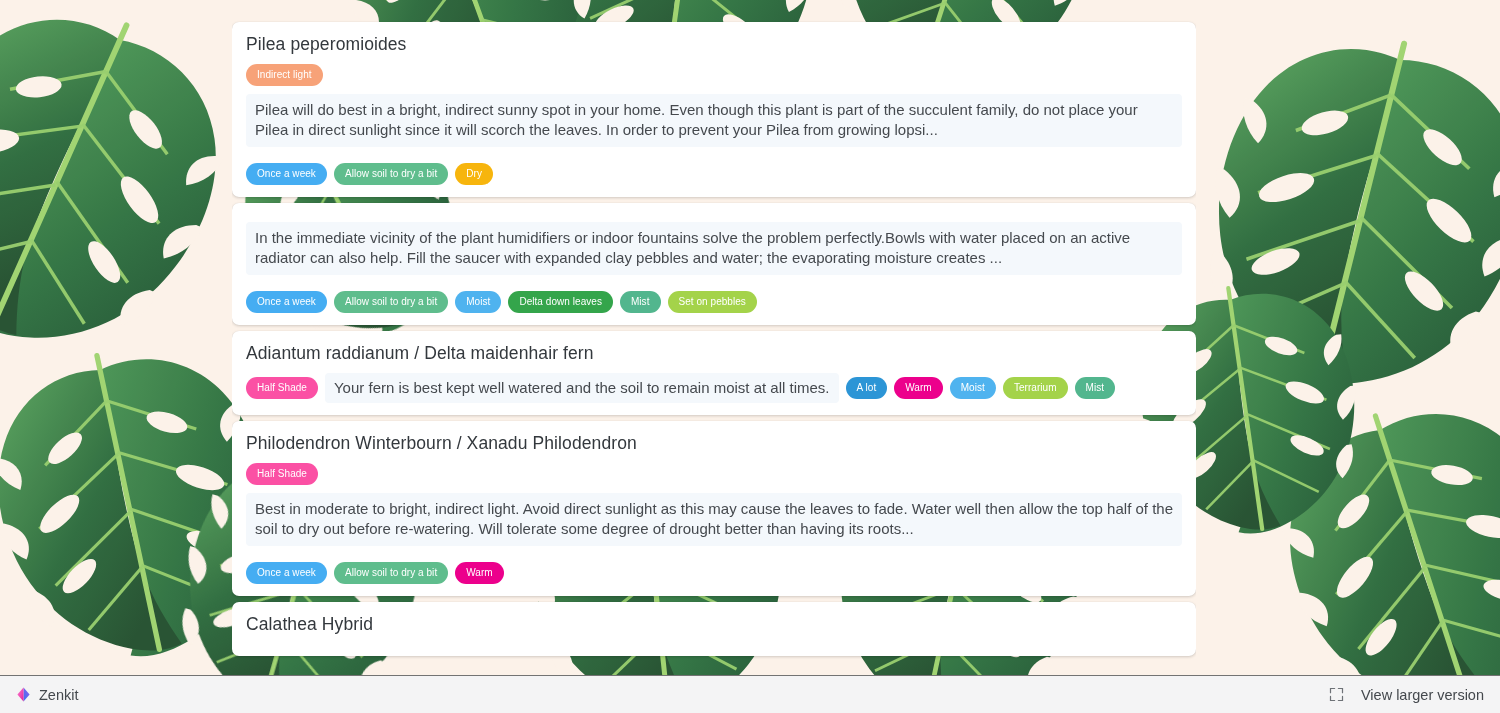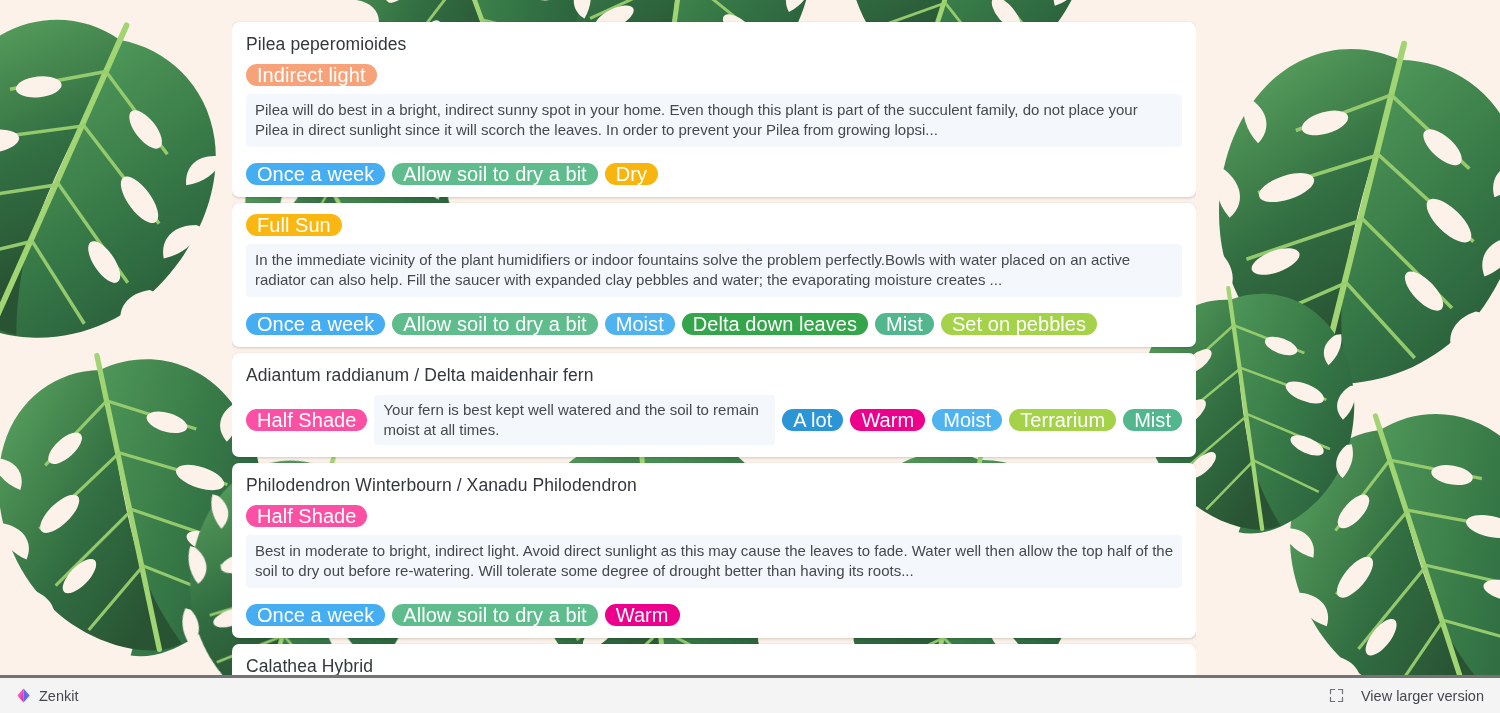--- a/index.html
+++ b/index.html
@@ -45,21 +45,21 @@
 
   .row { display: flex; align-items: center; flex-wrap: nowrap; gap: 7px; }
   .row.wrap { flex-wrap: wrap; }
 
   .tag {
     display: inline-flex; align-items: center; justify-content: center;
     height: 22px;
     padding: 0 11px;
     border-radius: 11px;
     color: #fff;
-    font-size: 20px;
+    font-size: 10px;
     line-height: 22px;
     white-space: nowrap;
     letter-spacing: .05px;
   }
 
   .desc {
     background: #F4F8FC;
     border-radius: 4px;
     color: #45494E;
     font-size: 15px;
@@ -72,21 +72,21 @@
     padding: 5px 9px 5px 9px;
     flex: 0 1 auto;
   }
 
   .tagrow { margin-top: 16px; }
 
   
   #footer {
     position: absolute; left: 0; right: 0; bottom: 0; height: 38px;
     background: #F4F4F5;
-    border-top: 3px solid #737373;
+    border-top: 1px solid #737373;
     display: flex; align-items: center; justify-content: space-between;
     padding: 0 16px;
     z-index: 20;
   }
   .brand { display: flex; align-items: center; gap: 8px; }
   .brand-label { font-size: 14.5px; color: #44484D; }
   .larger { display: flex; align-items: center; gap: 17px; cursor: pointer; }
   .larger-label { font-size: 14.5px; color: #44484D; }
   .expand-icon { width: 15px; height: 15px; display:block; }
 </style>
@@ -173,23 +173,20 @@
         <span class="tag" style="background: rgb(247, 162, 120);">Indirect light</span>
       </div>
       <div class="desc">Pilea will do best in a bright, indirect sunny spot in your home. Even though this plant is part of the succulent family, do not place your Pilea in direct sunlight since it will scorch the leaves. In order to prevent your Pilea from growing lopsi...</div>
       <div class="row wrap tagrow">
         <span class="tag" style="background: rgb(69, 173, 242);">Once a week</span>
         <span class="tag" style="background: rgb(95, 189, 141);">Allow soil to dry a bit</span>
         <span class="tag" style="background: rgb(247, 181, 13);">Dry</span>
       </div>
     </div>
     <div class="card">
-      <div class="row">
-        <span class="tag" style="background: rgb(251, 183, 17);">Full Sun</span>
-      </div>
       <div class="desc">In the immediate vicinity of the plant humidifiers or indoor fountains solve the problem perfectly.Bowls with water placed on an active radiator can also help. Fill the saucer with expanded clay pebbles and water; the evaporating moisture creates ...</div>
       <div class="row wrap tagrow">
         <span class="tag" style="background: rgb(69, 173, 242);">Once a week</span>
         <span class="tag" style="background: rgb(95, 189, 141);">Allow soil to dry a bit</span>
         <span class="tag" style="background: rgb(79, 179, 239);">Moist</span>
         <span class="tag" style="background: rgb(52, 165, 75);">Delta down leaves</span>
         <span class="tag" style="background: rgb(82, 182, 142);">Mist</span>
         <span class="tag" style="background: rgb(164, 211, 74);">Set on pebbles</span>
       </div>
     </div>

